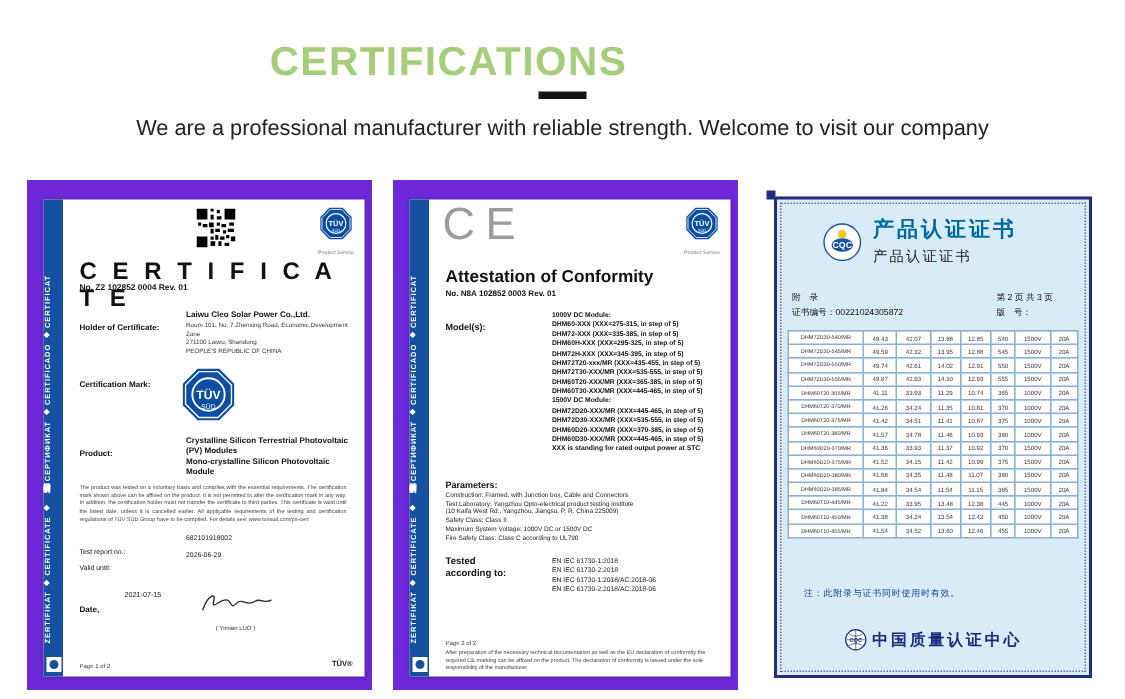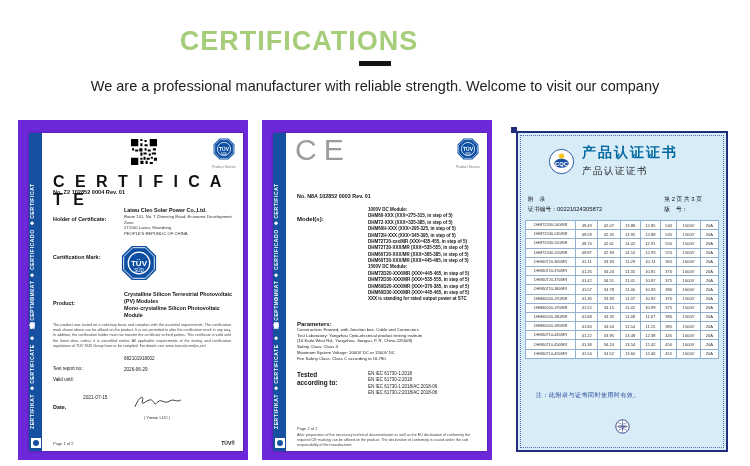--- a/index.html
+++ b/index.html
@@ -187,20 +187,21 @@
         <svg viewBox="0 0 40 40" width="22" height="22">
           <polygon points="12,1 28,1 39,12 39,28 28,39 12,39 1,28 1,12" fill="#0b4ea2"></polygon>
           <polygon points="13,3 27,3 37,13 37,27 27,37 13,37 3,27 3,13" fill="none" stroke="#fff" stroke-width="1"></polygon>
           <circle cx="20" cy="20" r="12" fill="none" stroke="#fff" stroke-width="1.4"></circle>
           <text x="20" y="23" font-size="9" fill="#fff" text-anchor="middle" font-weight="bold" font-family="Liberation Sans, sans-serif">TÜV</text>
           <text x="20" y="30.5" font-size="5" fill="#fff" text-anchor="middle" font-family="Liberation Sans, sans-serif">SÜD</text>
         </svg>
         <div class="tuv-caption">Product Service</div>
       </div>
 
+      <div class="mc-title">Attestation of Conformity</div>
       <div class="mc-no">No. N8A 102852 0003 Rev. 01</div>
 
       <div class="row-abs" style="top:74px;">
         <span class="lbl" style="font-size:6px;">Model(s):</span>
         <div class="val-col model-lines">
 
         <div>1000V DC Module:</div>
             <div>DHM60-XXX (XXX=275-315, in step of 5)</div>
             <div>DHM72-XXX (XXX=335-385, in step of 5)</div>
             <div>DHM60H-XXX (XXX=295-325, in step of 5)</div>
@@ -461,17 +462,18 @@
       </table>
 
       <div class="cqc-note">注：此附录与证书同时使用时有效。</div>
 
       <div class="cqc-foot">
         <svg viewBox="0 0 30 30" width="15" height="15">
           <circle cx="15" cy="15" r="13.5" fill="#fff" stroke="#1b2d7a" stroke-width="1.6"></circle>
           <path d="M3,15 h24 M15,2 v26 M6,7 c5,4 13,4 18,0 M6,23 c5,-4 13,-4 18,0" stroke="#1b2d7a" stroke-width="0.9" fill="none"></path>
           <text x="15" y="18" font-size="7.5" fill="#1b2d7a" text-anchor="middle" font-weight="bold" font-family="Liberation Sans, sans-serif">CQC</text>
         </svg>
+        <span class="cqc-foot-text">中国质量认证中心</span>
       </div>
     </div>
   </div>
 
 </div>
 
 </body></html>

